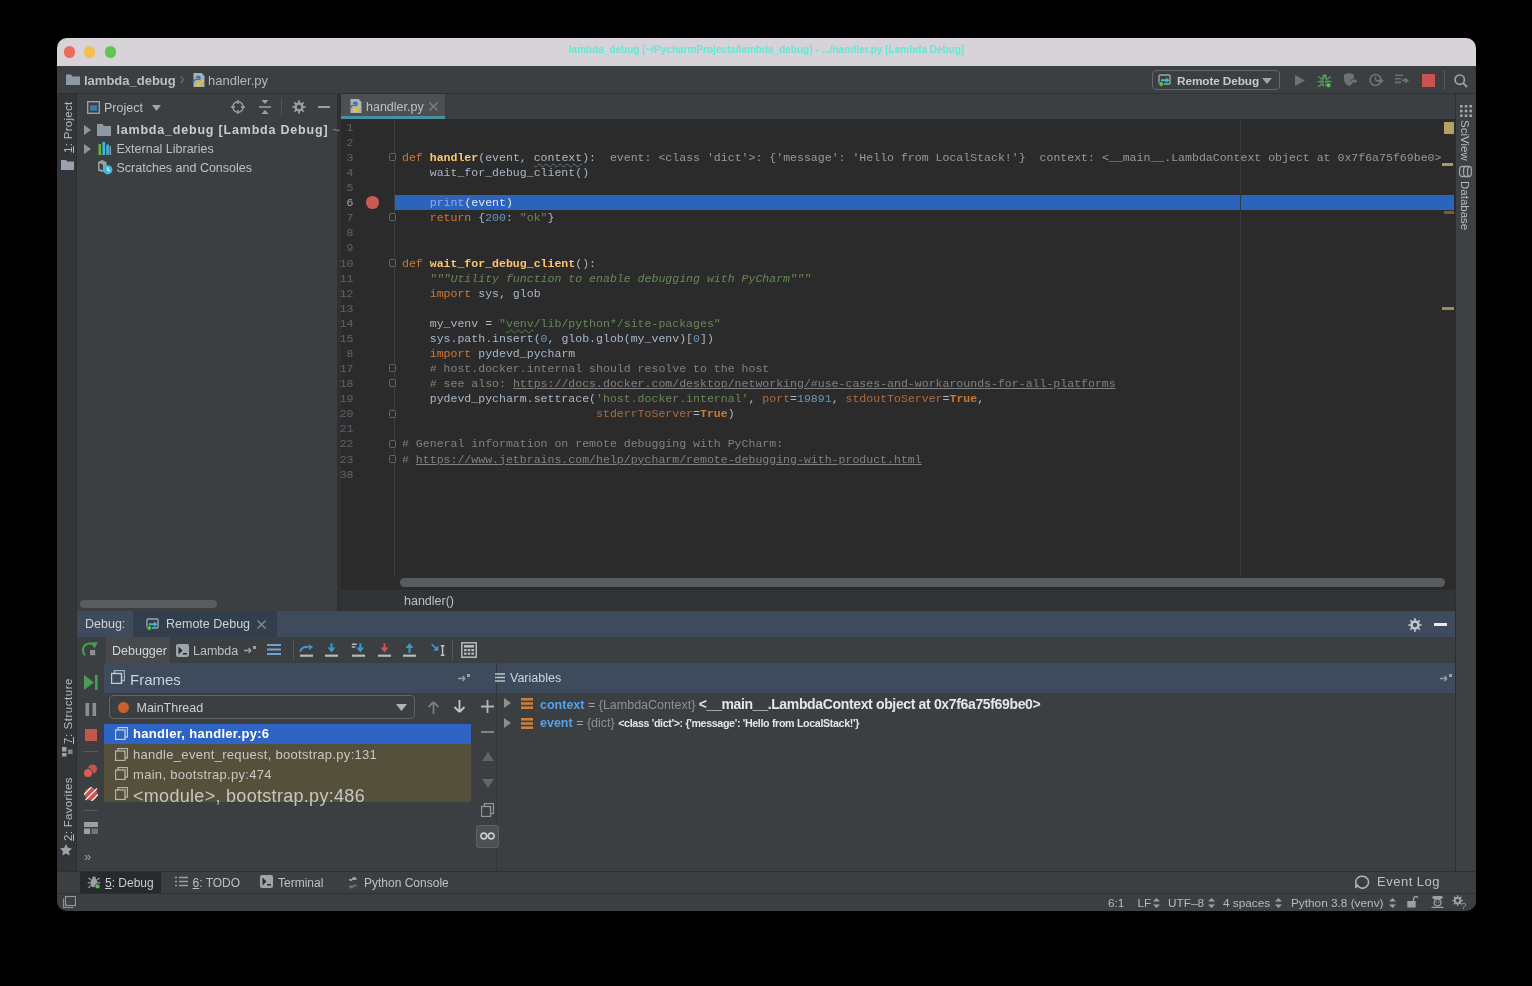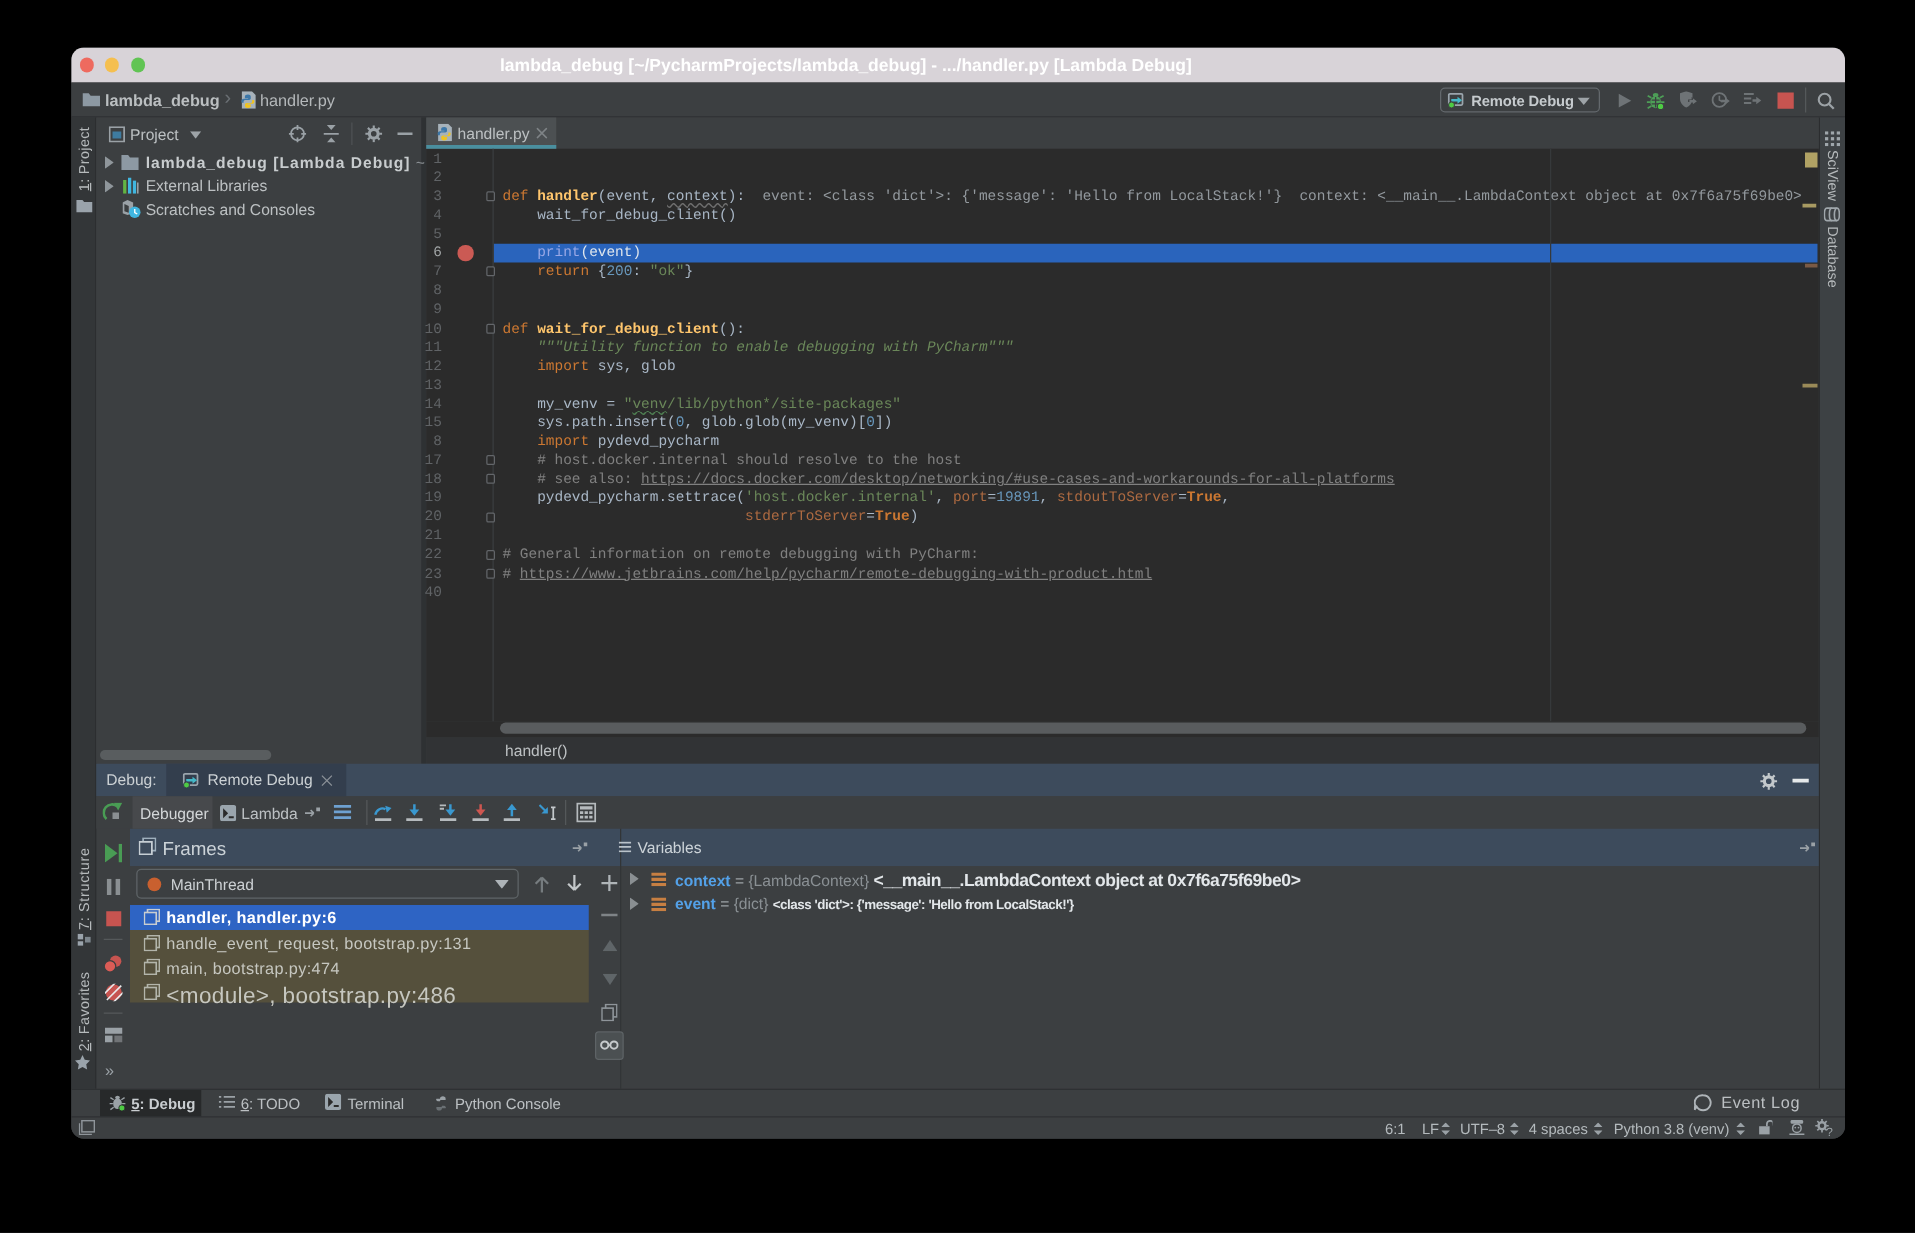--- a/index.html
+++ b/index.html
@@ -22,21 +22,21 @@
 </style>
 </head>
 <body>
 <div id="win">
     <div id="pg">
 
 <div class="ab" style="left:57px;top:38px;width:1419px;height:27.5px;background:#d8d3d8"></div>
 <div class="ab" style="left:63.8px;top:46.2px;width:11.4px;height:11.4px;border-radius:50%;background:#ee6a5f"></div>
 <div class="ab" style="left:83.9px;top:46.2px;width:11.4px;height:11.4px;border-radius:50%;background:#f5bf4f"></div>
 <div class="ab" style="left:104.5px;top:46.2px;width:11.4px;height:11.4px;border-radius:50%;background:#61c454"></div>
-<div class="ab" style="left:400px;top:44px;width:733px;font-size:14px;font-weight:bold;color:#ffffff">lambda_debug [~/PycharmProjects/lambda_debug] - .../handler.py [Lambda Debug]</div>
+<div class="ab" style="left:400px;top:44px;width:733px;text-align:center;font-size:10px;font-weight:bold;color:#5eead4">lambda_debug [~/PycharmProjects/lambda_debug] - .../handler.py [Lambda Debug]</div>
 
 <div class="ab" style="left:57px;top:65.5px;width:1419px;height:28px;background:#3c3f41;border-bottom:1px solid #2e3133"></div>
 <svg class="ic" style="left:65.5px;top:73px" width="14" height="13" viewBox="0 0 14 13">
         <path fill="#8d99a3" d="M0 1.5h5l1.5 2H14V12H0z"></path>
       </svg>
 <div class="ab" style="left:84px;top:73px;font-size:13px;font-weight:bold;color:#bbbfc1">lambda_debug</div>
 <div class="ab" style="left:179.5px;top:70px;font-size:16px;color:#6a6f73">›</div>
 <svg class="ic" style="left:191px;top:73px" width="14" height="14" viewBox="0 0 14 14">
         <path fill="#a7b2ba" d="M2.5 0h8l3 3v11h-11z"></path>
         <path fill="#3c77a8" d="M7.4 2.6c-1.6 0-2.5.7-2.5 1.8v1.1h2.6v.5H4.0c-1.1 0-1.9.7-1.9 1.9 0 .5.1.9.3 1.2h1.5V8.2c0-.8.7-1.3 1.5-1.3h2.8c.8 0 1.4-.6 1.4-1.4V4.4c0-1.1-.9-1.8-2.2-1.8z"></path>
@@ -219,21 +219,21 @@
 <div class="ab lnm" style="top:315.8px;color:#606366">14</div>
 <div class="ab lnm" style="top:330.9px;color:#606366">15</div>
 <div class="ab lnm" style="top:345.9px;color:#606366">8</div>
 <div class="ab lnm" style="top:361.0px;color:#606366">17</div>
 <div class="ab lnm" style="top:376.1px;color:#606366">18</div>
 <div class="ab lnm" style="top:391.2px;color:#606366">19</div>
 <div class="ab lnm" style="top:406.3px;color:#606366">20</div>
 <div class="ab lnm" style="top:421.3px;color:#606366">21</div>
 <div class="ab lnm" style="top:436.4px;color:#606366">22</div>
 <div class="ab lnm" style="top:451.5px;color:#606366">23</div>
-<div class="ab lnm" style="top:466.6px;color:#606366">40</div>
+<div class="ab lnm" style="top:466.6px;color:#606366">38</div>
 <div class="ab fm" style="top:153.1px"></div>
 <div class="ab fm" style="top:213.39999999999998px"></div>
 <div class="ab fm" style="top:258.7px"></div>
 <div class="ab fm" style="top:364.2px"></div>
 <div class="ab fm" style="top:379.3px"></div>
 <div class="ab fm" style="top:409.5px"></div>
 <div class="ab fm" style="top:439.59999999999997px"></div>
 <div class="ab fm" style="top:454.7px"></div>
 
 <div class="ab cl" style="top:149.9px"><span class="k">def </span><span class="fn">handler</span>(event, <span class="wx">context</span>):  <span class="hint">event: &lt;class 'dict'&gt;: {'message': 'Hello from LocalStack!'}  context: &lt;__main__.LambdaContext object at 0x7f6a75f69be0&gt;</span></div>
@@ -480,21 +480,21 @@
 
 <div class="ab" style="left:80px;top:872px;width:81px;height:21px;background:#27292a"></div>
 <svg class="ic" style="left:87px;top:875px" width="14" height="14" viewBox="0 0 16 16">
         <g fill="#9aa1a6">
           <ellipse cx="8" cy="9" rx="4" ry="5"></ellipse>
           <ellipse cx="8" cy="3.4" rx="2.1" ry="1.6"></ellipse>
           <path d="M1.5 3.5l3 2M14.5 3.5l-3 2M0.8 9h3M12.2 9h3M1.5 14.5l3-2.2M14.5 14.5l-3-2.2" stroke="#9aa1a6" stroke-width="1.3" fill="none"></path>
         </g>
         <circle cx="12" cy="13" r="2.8" fill="#4ecb44" stroke="#27292a" stroke-width="0.8"></circle>
       </svg>
-<div class="ab" style="left:105px;top:875.5px;font-size:12px;font-weight:bold;color:#c9cdd0"><span style="text-decoration:underline">5</span>: Debug</div>
+<div class="ab" style="left:105px;top:875.5px;font-size:12px;font-weight:normal;color:#c9cdd0"><span style="text-decoration:underline">5</span>: Debug</div>
 <svg class="ic" style="left:175px;top:876px" width="13" height="11" viewBox="0 0 13 11">
         <g stroke="#9aa1a6" stroke-width="1.5">
           <path d="M0 1.5h2M4 1.5h9M0 5.5h2M4 5.5h9M0 9.5h2M4 9.5h9"></path>
         </g>
       </svg>
 <div class="ab" style="left:192.5px;top:875.5px;font-size:12px;color:#bcc0c3"><span style="text-decoration:underline">6</span>: TODO</div>
 <svg class="ic" style="left:260px;top:875px" width="13" height="13" viewBox="0 0 13 13">
         <rect x="0" y="0" width="13" height="13" rx="2" fill="#9aa5ad"></rect>
         <path fill="#2b2b2b" d="M2.5 2.5l4 4-4 4zM7 9h4v1.5H7z"></path>
       </svg>

